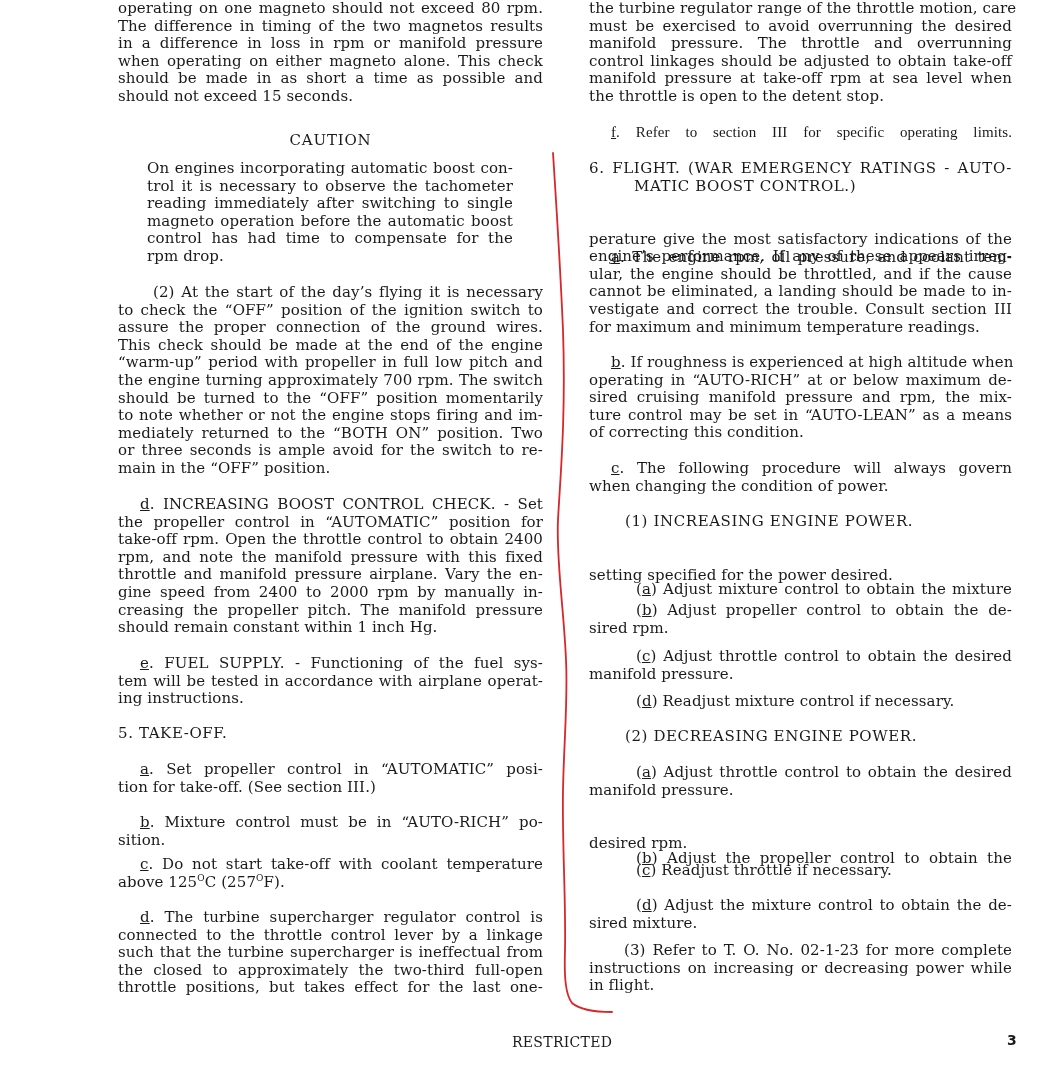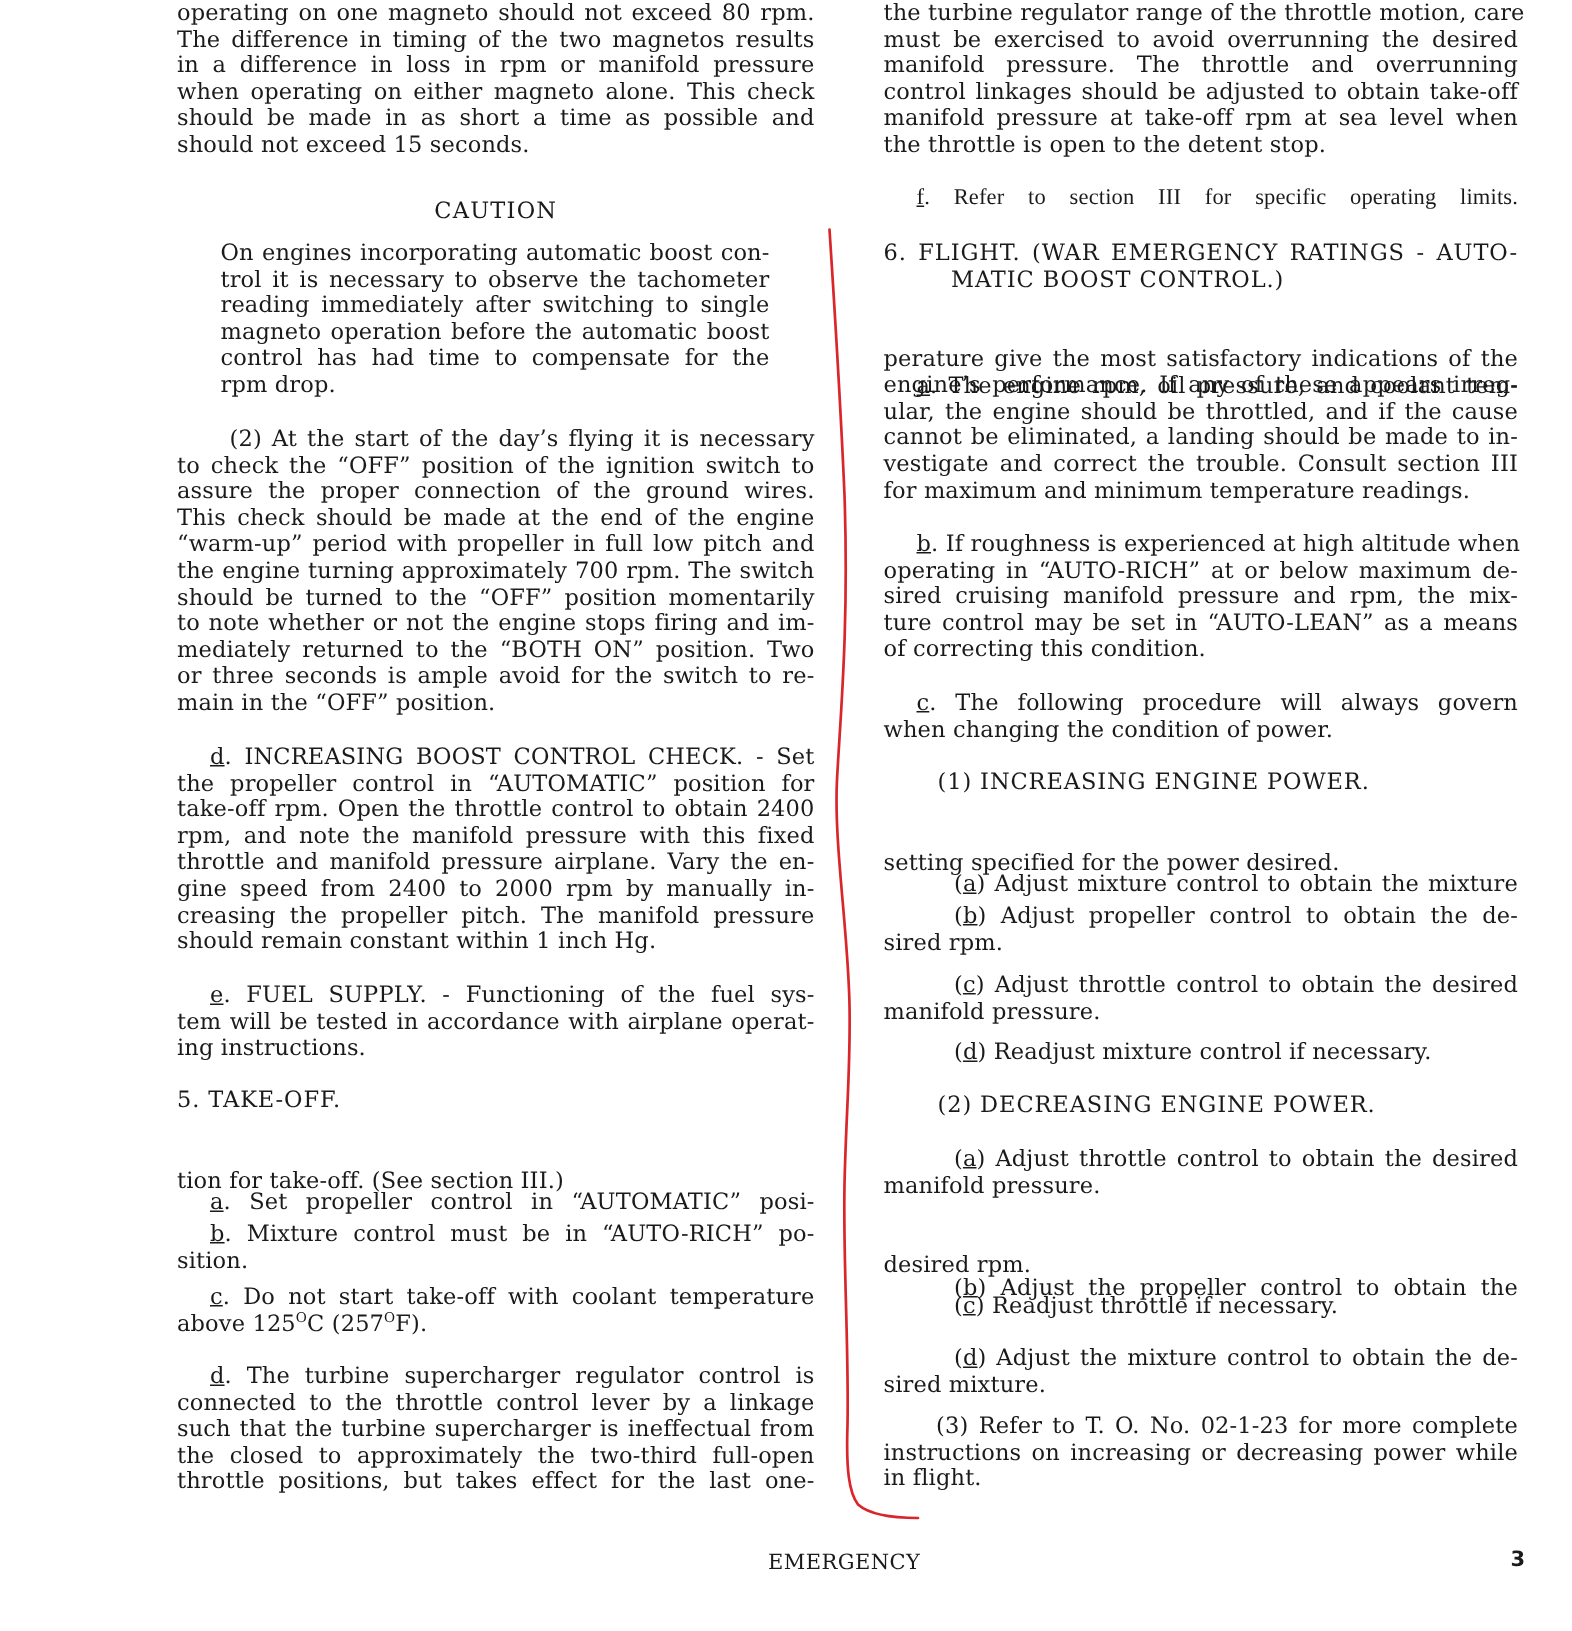--- a/index.html
+++ b/index.html
@@ -80,21 +80,21 @@
 
   <div>
     <div class="line col-l" style="top:655px; left:140px; width:403px;"><span class="u">e</span><span>. FUEL SUPPLY. - Functioning of the fuel sys-</span></div>
     <div class="line col-l" style="top:672.6px">tem will be tested in accordance with airplane operat-</div>
     <div class="line col-l last" style="top:690.2px">ing instructions.</div>
   </div>
 
   <div>
     <div class="line col-l last heading" style="top:725px">5. TAKE-OFF.</div>
 
-    <div class="line col-l" style="top:761px; left:140px; width:403px;margin-top:32px;"><span class="u">a</span><span>. Set propeller control in “AUTOMATIC” posi-</span></div>
+    <div class="line col-l" style="top:761px; left:140px; width:403px;"><span class="u">a</span><span>. Set propeller control in “AUTOMATIC” posi-</span></div>
     <div class="line col-l last" style="top:778.6px">tion for take-off. (See section III.)</div>
 
     <div class="line col-l" style="top:814px; left:140px; width:403px;"><span class="u">b</span><span>. Mixture control must be in “AUTO-RICH” po-</span></div>
     <div class="line col-l last" style="top:831.6px">sition.</div>
 
     <div class="line col-l" style="top:856px; left:140px; width:403px;"><span class="u">c</span><span>. Do not start take-off with coolant temperature</span></div>
     <div class="line col-l last" style="top:874px"><span>above 125</span><sup>O</sup><span>C (257</span><sup>O</sup><span>F).</span></div>
 
     <div class="line col-l" style="top:909px; left:140px; width:403px;"><span class="u">d</span><span>. The turbine supercharger regulator control is</span></div>
     <div class="line col-l" style="top:926.6px">connected to the throttle control lever by a linkage</div>
@@ -172,14 +172,14 @@
       <div class="line col-r" style="top:959.6px">instructions on increasing or decreasing power while</div>
       <div class="line col-r last" style="top:977.2px">in flight.</div>
     </div>
   </div>
 </div>
 
 <svg class="annotation" viewBox="0 0 1048 1087">
   <path d="M553 153 C556 200, 560 260, 563 330 C566 420, 560 480, 558 520 C556 560, 564 610, 566 660 C568 700, 564 740, 563 790 C562 840, 566 900, 565 950 C564 980, 566 995, 572 1003 C580 1010, 595 1012, 612 1012" fill="none" stroke="#d9262a" stroke-width="1.8" stroke-linecap="round"></path>
 </svg>
 
-<div class="footer-restricted">EMERGENCY</div>
+<div class="footer-restricted">RESTRICTED</div>
 <div class="footer-page">3</div>
 
 </body></html>

